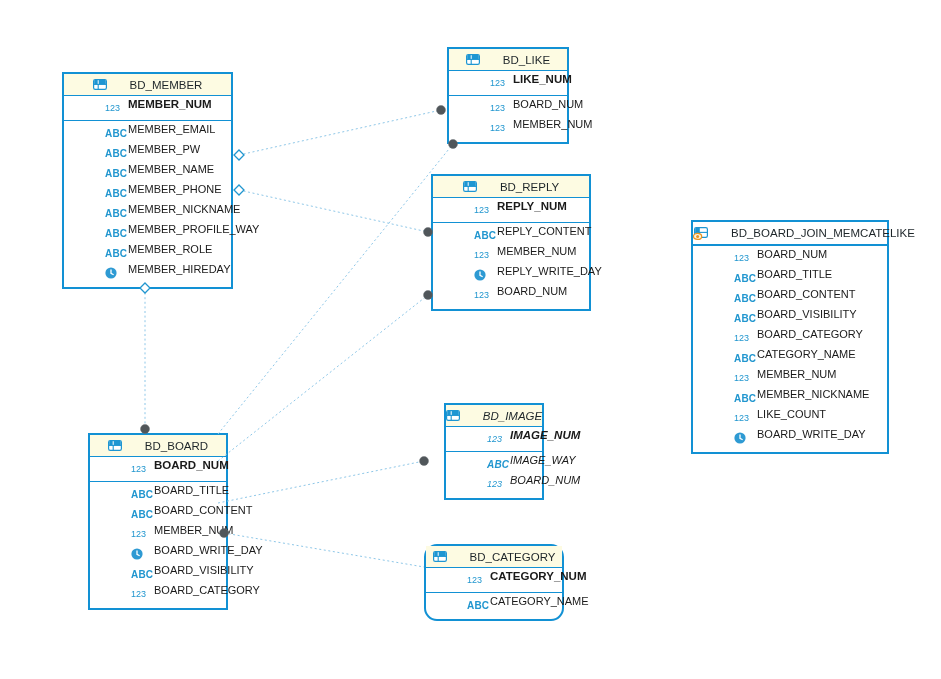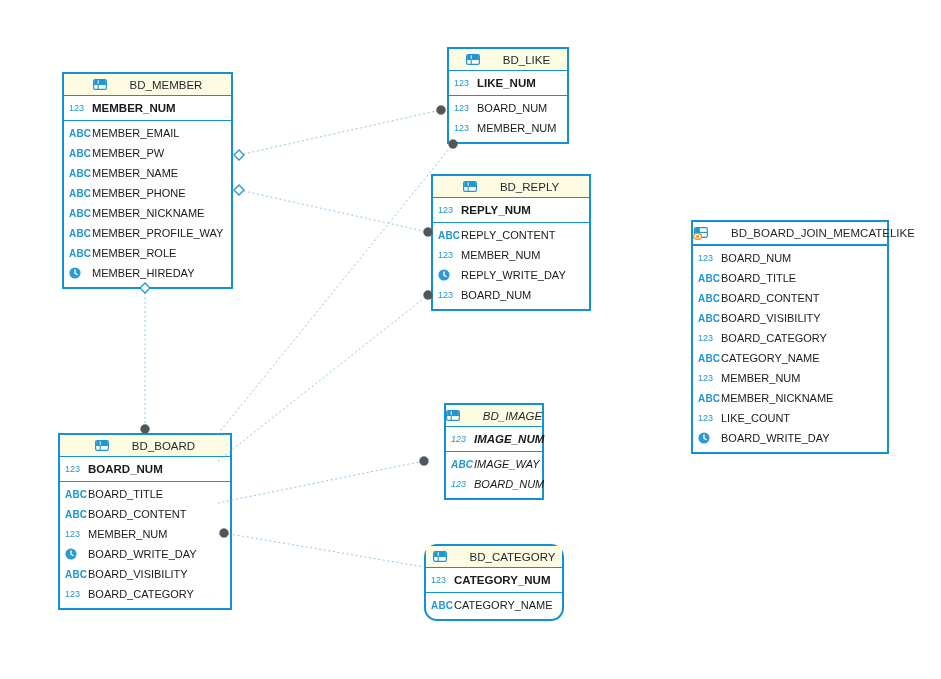--- a/index.html
+++ b/index.html
@@ -19,22 +19,22 @@
   }
   .card.view .hdr{
     background:#ffffff;justify-content:flex-start;
     border-bottom-width:2px;height:22px;
   }
   .hicon{display:flex;align-items:center;}
   .pksec{border-bottom:1px solid var(--accent);padding:2px 0;}
   .pksec .row{font-weight:bold;font-size:11.5px;}
   .colsec{padding:2px 0 4px;}
   .row{
-    display:flex;align-items:center;height:20px;padding-left:5px;
-    font-size:11px;color:#1a1a1a;white-space:nowrap;
+    display:flex;height:20px;padding-left:5px;
+    font-size:11px;color:#1a1a1a;white-space:nowrap;margin-left:36px;
   }
   .ricon{
     flex:0 0 23px;width:23px;display:flex;align-items:center;
     color:var(--icon-blue);
   }
   .i-number{font-size:9px;font-weight:400;}
   .i-text{font-size:10px;font-weight:bold;letter-spacing:.2px;}
   #rel-layer{position:absolute;left:0;top:0;z-index:3;pointer-events:none;}
   .rel{stroke:var(--line-blue);stroke-width:1;stroke-dasharray:2 2.6;fill:none;}
   .mk-diamond{fill:#ffffff;stroke:var(--icon-blue);stroke-width:1.3;}
@@ -169,21 +169,21 @@
             </svg>
           </span>
           <span>REPLY_WRITE_DAY</span>
         </div>
         <div class="row">
           <span class="ricon i-number">123</span>
           <span>BOARD_NUM</span>
         </div>
       </div>
     </div>
-    <div class="card" style="left: 58px; top: 433px; width: 174px;">
+    <div class="card" style="left: 88px; top: 433px; width: 140px;">
       <div class="hdr">
         <span class="hicon">
           <svg width="14" height="11" viewBox="0 0 14 11">
             <rect x="0.6" y="0.6" width="12.8" height="9.8" rx="1.6" fill="#ffffff" stroke="#1e96d2" stroke-width="1.2"></rect>
             <path d="M1.2 2 a1 1 0 0 1 1-1 h9.6 a1 1 0 0 1 1 1 v3.2 h-11.6 z" fill="#1e96d2"></path>
             <line x1="5.2" y1="1" x2="5.2" y2="10.2" stroke="#1e96d2" stroke-width="1.1"></line>
             <line x1="5.2" y1="1.2" x2="5.2" y2="5" stroke="#ffffff" stroke-width="1"></line>
             <line x1="1" y1="5.4" x2="13" y2="5.4" stroke="#1e96d2" stroke-width="1.1"></line>
           </svg>
         </span>

